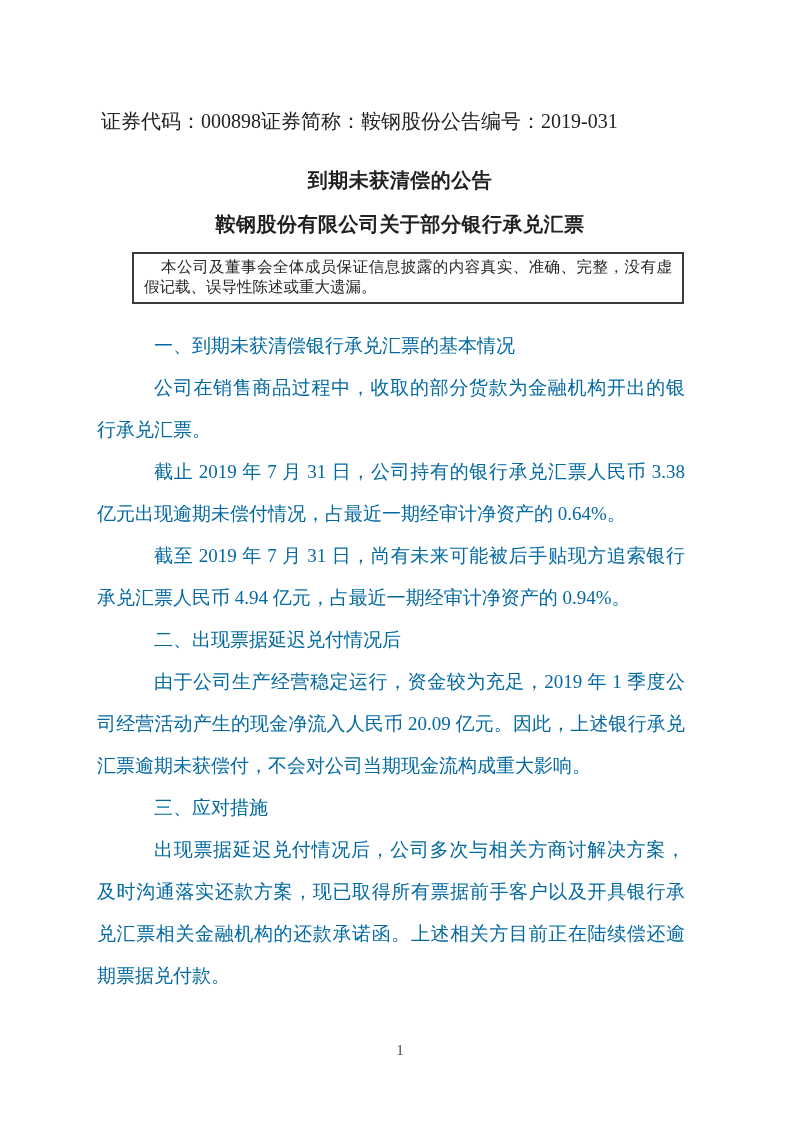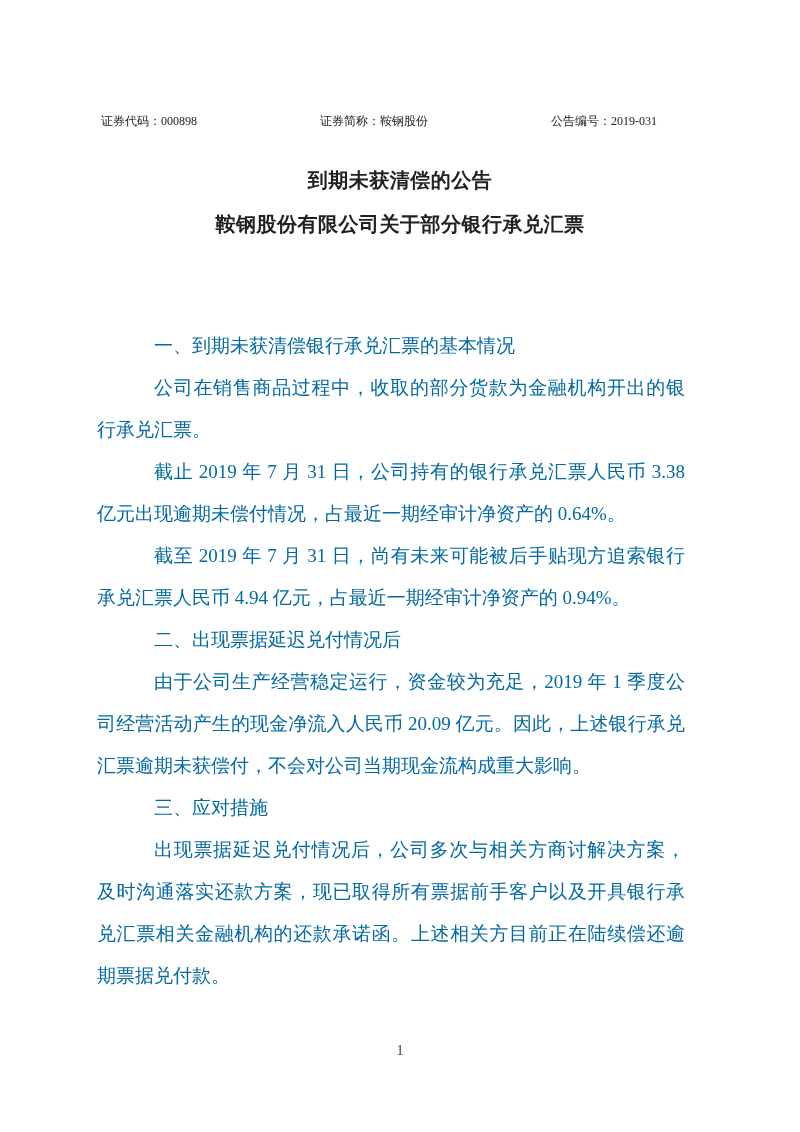--- a/index.html
+++ b/index.html
@@ -20,22 +20,21 @@
     inset: 0;
     background: #ffffff;
   }
   
   .doc-header {
     position: absolute;
     top: 110px;
     left: 101px;
     right: 143px;
     display: flex;
-    justify-content: space-between;
-    font-size: 12px;
+    font-size: 20px;
     line-height: 22px;
     white-space: nowrap;
   }
   
   .doc-title {
     position: absolute;
     top: 158px;
     left: 0;
     right: 0;
     text-align: center;
@@ -100,20 +99,23 @@
     <span>证券代码：000898</span>
     <span>证券简称：鞍钢股份</span>
     <span>公告编号：2019-031</span>
   </div>
 
   <div class="doc-title">
     <div class="title-line">到期未获清偿的公告</div>
     <div class="title-line">鞍钢股份有限公司关于部分银行承兑汇票</div>
   </div>
 
+  <div class="disclaimer-box">
+    <p>本公司及董事会全体成员保证信息披露的内容真实、准确、完整，没有虚假记载、误导性陈述或重大遗漏。</p>
+  </div>
 
   <div class="content">
 
     <p class="sec-heading">一、到期未获清偿银行承兑汇票的基本情况</p>
     <p>公司在销售商品过程中，收取的部分货款为金融机构开出的银行承兑汇票。</p>
     <p>截止 2019 年 7 月 31 日，公司持有的银行承兑汇票人民币 3.38 亿元出现逾期未偿付情况，占最近一期经审计净资产的 0.64%。</p>
     <p>截至 2019 年 7 月 31 日，尚有未来可能被后手贴现方追索银行承兑汇票人民币 4.94 亿元，占最近一期经审计净资产的 0.94%。</p>
 
     <p class="sec-heading">二、出现票据延迟兑付情况后</p>
     <p>由于公司生产经营稳定运行，资金较为充足，2019 年 1 季度公司经营活动产生的现金净流入人民币 20.09 亿元。因此，上述银行承兑汇票逾期未获偿付，不会对公司当期现金流构成重大影响。</p>

